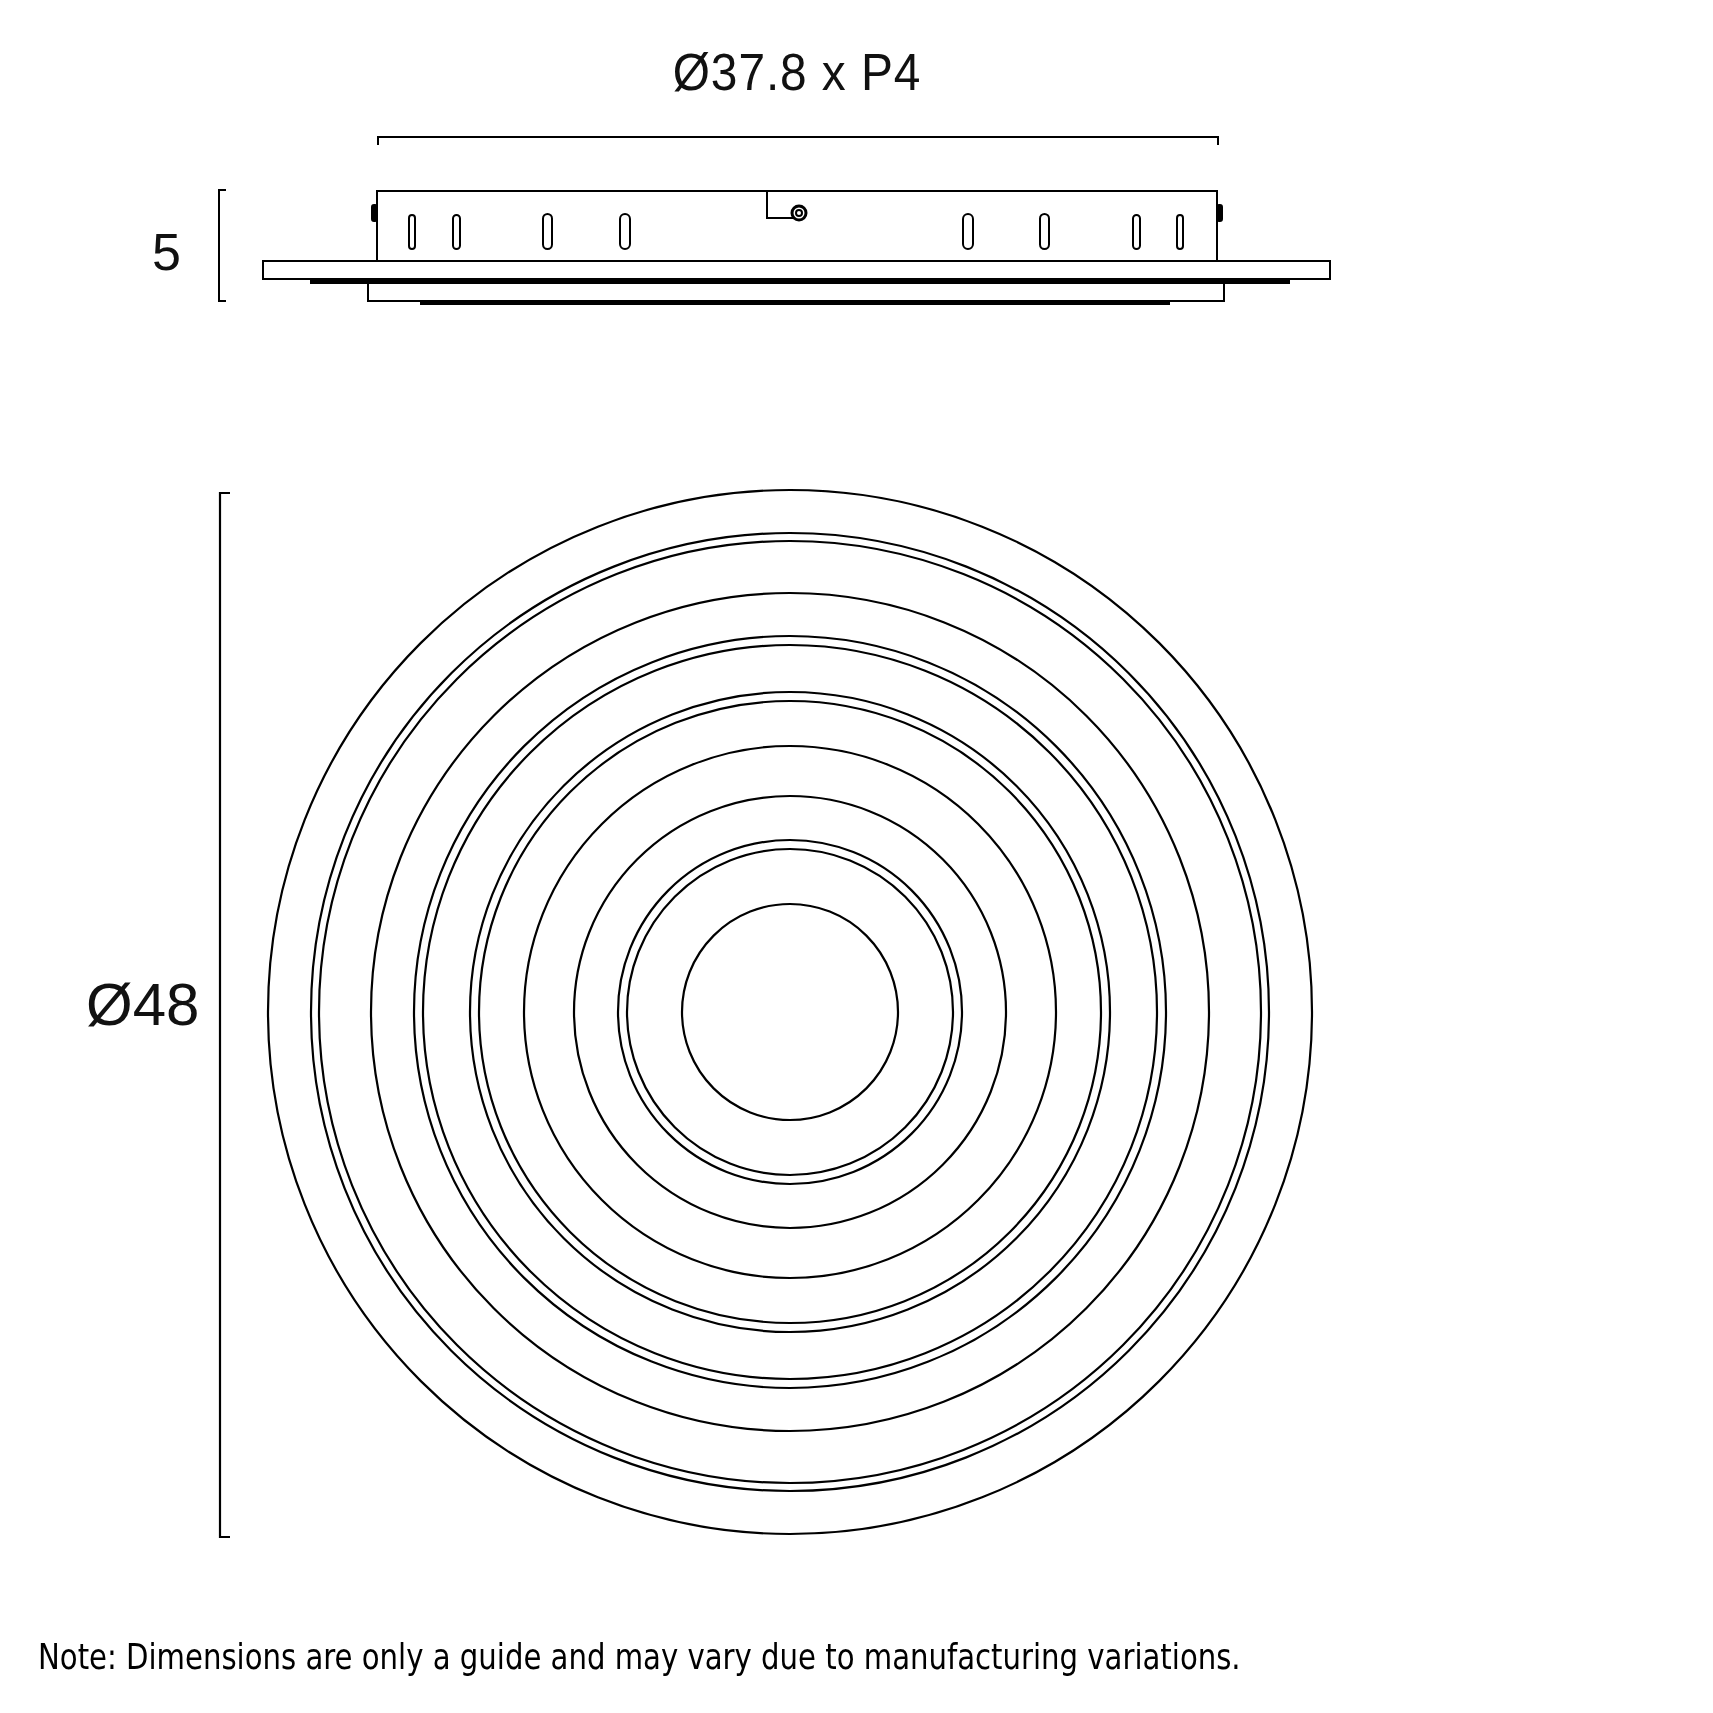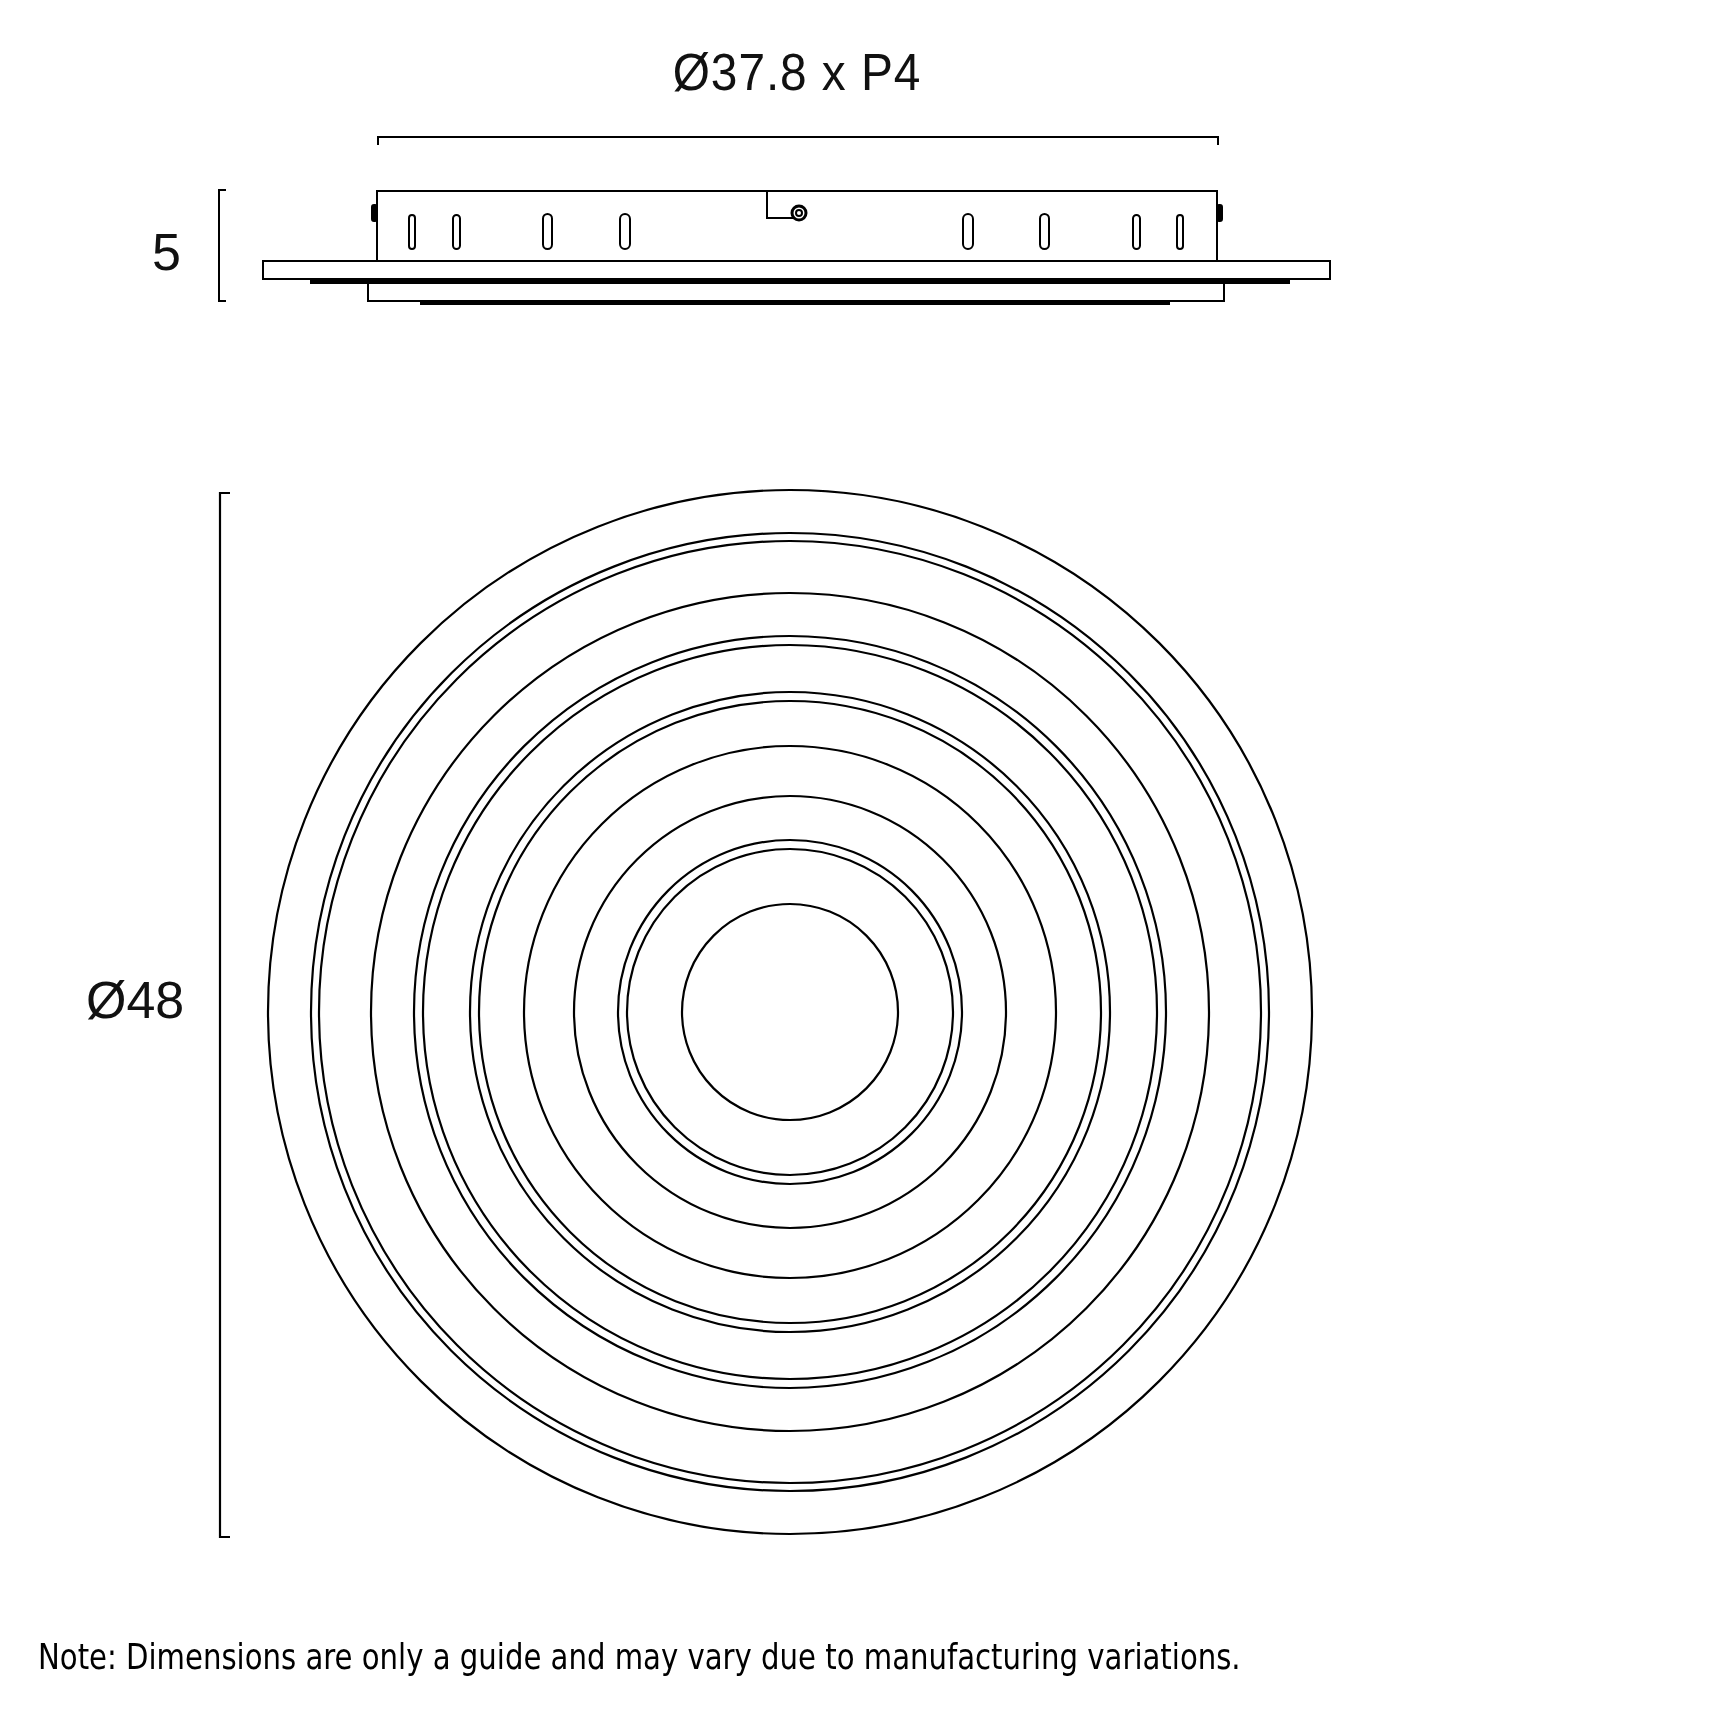--- a/index.html
+++ b/index.html
@@ -1,21 +1,21 @@
 <!DOCTYPE html>
 <html><head>
 <meta charset="utf-8">
 <style>
   html, body { margin: 0; padding: 0; background: #ffffff; }
   body { width: 1713px; height: 1713px; position: relative; overflow: hidden; }
   #drawing { position: absolute; left: 0; top: 0; width: 1713px; height: 1713px; }
   .dim-label { position: absolute; font-family: "Liberation Sans", "DejaVu Sans", sans-serif; color: #111; white-space: nowrap; }
   .dim-top { left: 0; width: 1594px; top: 42px; text-align: center; font-size: 52px; letter-spacing: 1px; transform: scaleX(0.92); transform-origin: center; }
   .dim-height { left: 152px; top: 222px; font-size: 52px; }
-  .dim-diam { left: 86px; top: 970px; font-size: 52px; }
+  .dim-diam { left: 86px; top: 970px; font-size: 60px; }
   .note { position: absolute; left: 38px; top: 1636px; font-family: "DejaVu Sans Condensed", "DejaVu Sans", sans-serif; font-size: 36px; color: #000; transform: scaleX(0.9); transform-origin: left center; white-space: nowrap; }
 </style>
 </head>
 <body>
 
 <svg id="drawing" viewBox="0 0 1713 1713" xmlns="http://www.w3.org/2000/svg">
   <g fill="none" stroke="#000" stroke-width="2">
 
     <path d="M378 145 V137 H1218 V145"></path>
 

